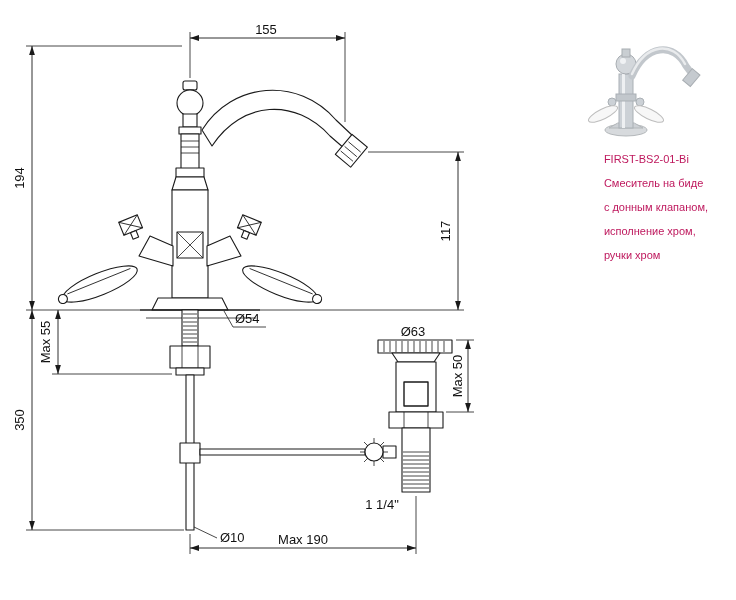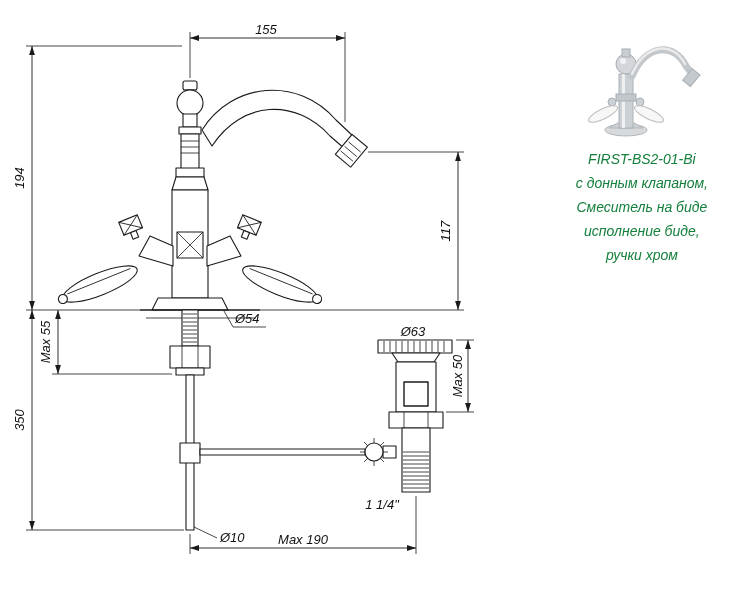--- a/index.html
+++ b/index.html
@@ -1,30 +1,30 @@
 <!DOCTYPE html>
 <html><head>
 <meta charset="utf-8">
 <style>
   html,body{margin:0;padding:0;background:#fff;}
   .canvas{
     position:relative;width:736px;height:600px;background:#ffffff;
-    font-family:"Liberation Sans",sans-serif;overflow:hidden;font-style:italic;
+    font-family:"Liberation Sans",sans-serif;overflow:hidden;
   }
   svg{display:block;}
   .drawing{position:absolute;left:0;top:0;}
   .drawing .outline{fill:#ffffff;stroke:#1a1a1a;stroke-width:1.1;stroke-linejoin:round;}
   .drawing .thin{fill:none;stroke:#1a1a1a;stroke-width:0.8;}
   .drawing .dimline{fill:none;stroke:#1a1a1a;stroke-width:0.9;}
   .drawing .thick{fill:none;stroke:#1a1a1a;stroke-width:1.6;}
   .drawing text{font-family:"Liberation Sans",sans-serif;font-size:13px;fill:#111111;}
   .photo{position:absolute;left:586px;top:16px;width:134px;height:130px;}
   .caption{
-    position:absolute;right:28px;top:147px;text-align:center;
-    font-size:14px;line-height:24px;color:#15803d;white-space:nowrap;
+    position:absolute;right:28px;top:147px;text-align:left;
+    font-size:11px;line-height:24px;color:#be185d;white-space:nowrap;
   }
 </style>
 </head>
 <body>
 
 <div class="canvas">
 
   <svg class="drawing" width="500" height="600" viewBox="0 0 500 600">
     <defs>
       <marker id="ae" markerWidth="10" markerHeight="7" refX="9" refY="3.5" orient="auto" markerUnits="userSpaceOnUse">
@@ -187,19 +187,19 @@
         <ellipse cx="0" cy="0" rx="16" ry="5" fill="#f7f7f7" stroke="#bdbdbd"></ellipse>
       </g>
       <g transform="translate(63,98) rotate(26)">
         <ellipse cx="0" cy="0" rx="16" ry="5" fill="#f7f7f7" stroke="#bdbdbd"></ellipse>
       </g>
     </svg>
   </div>
 
   <div class="caption">
     <div>FIRST-BS2-01-Bi</div>
+    <div>Смеситель на биде</div>
     <div>с донным клапаном,</div>
-    <div>Смеситель на биде</div>
-    <div>исполнение биде,</div>
+    <div>исполнение хром,</div>
     <div>ручки хром</div>
   </div>
 
 </div>
 
 </body></html>

